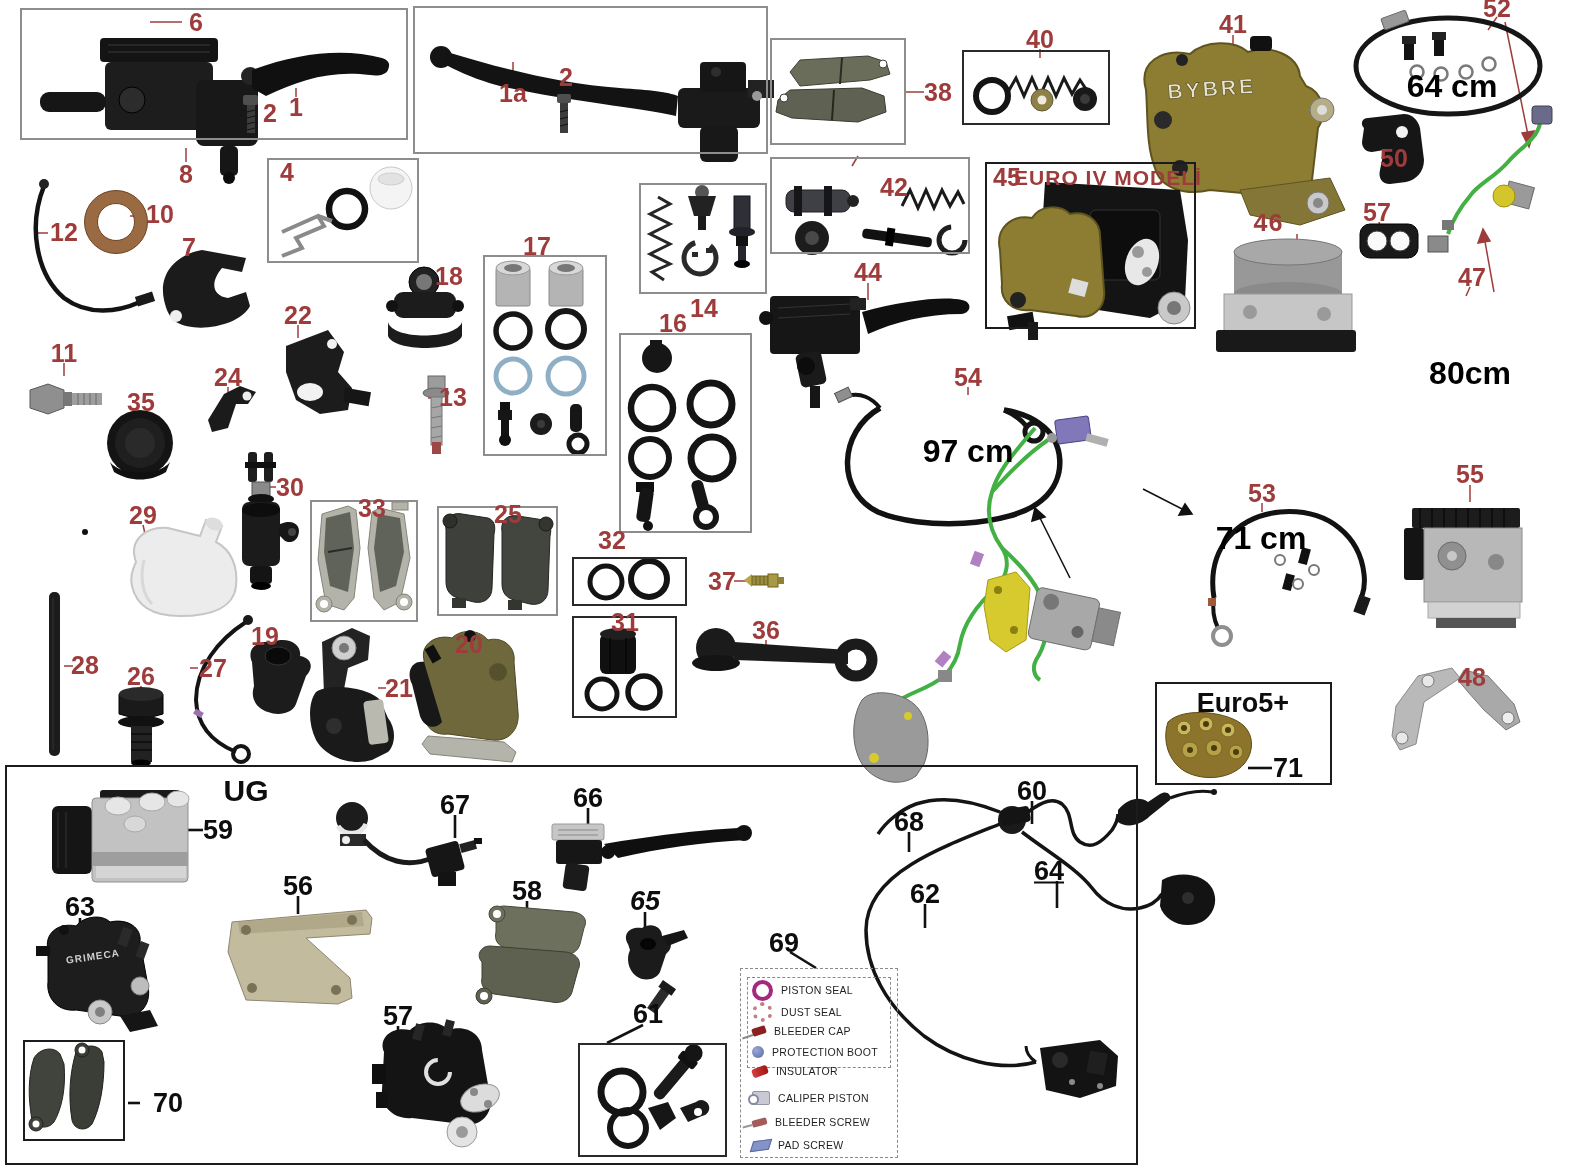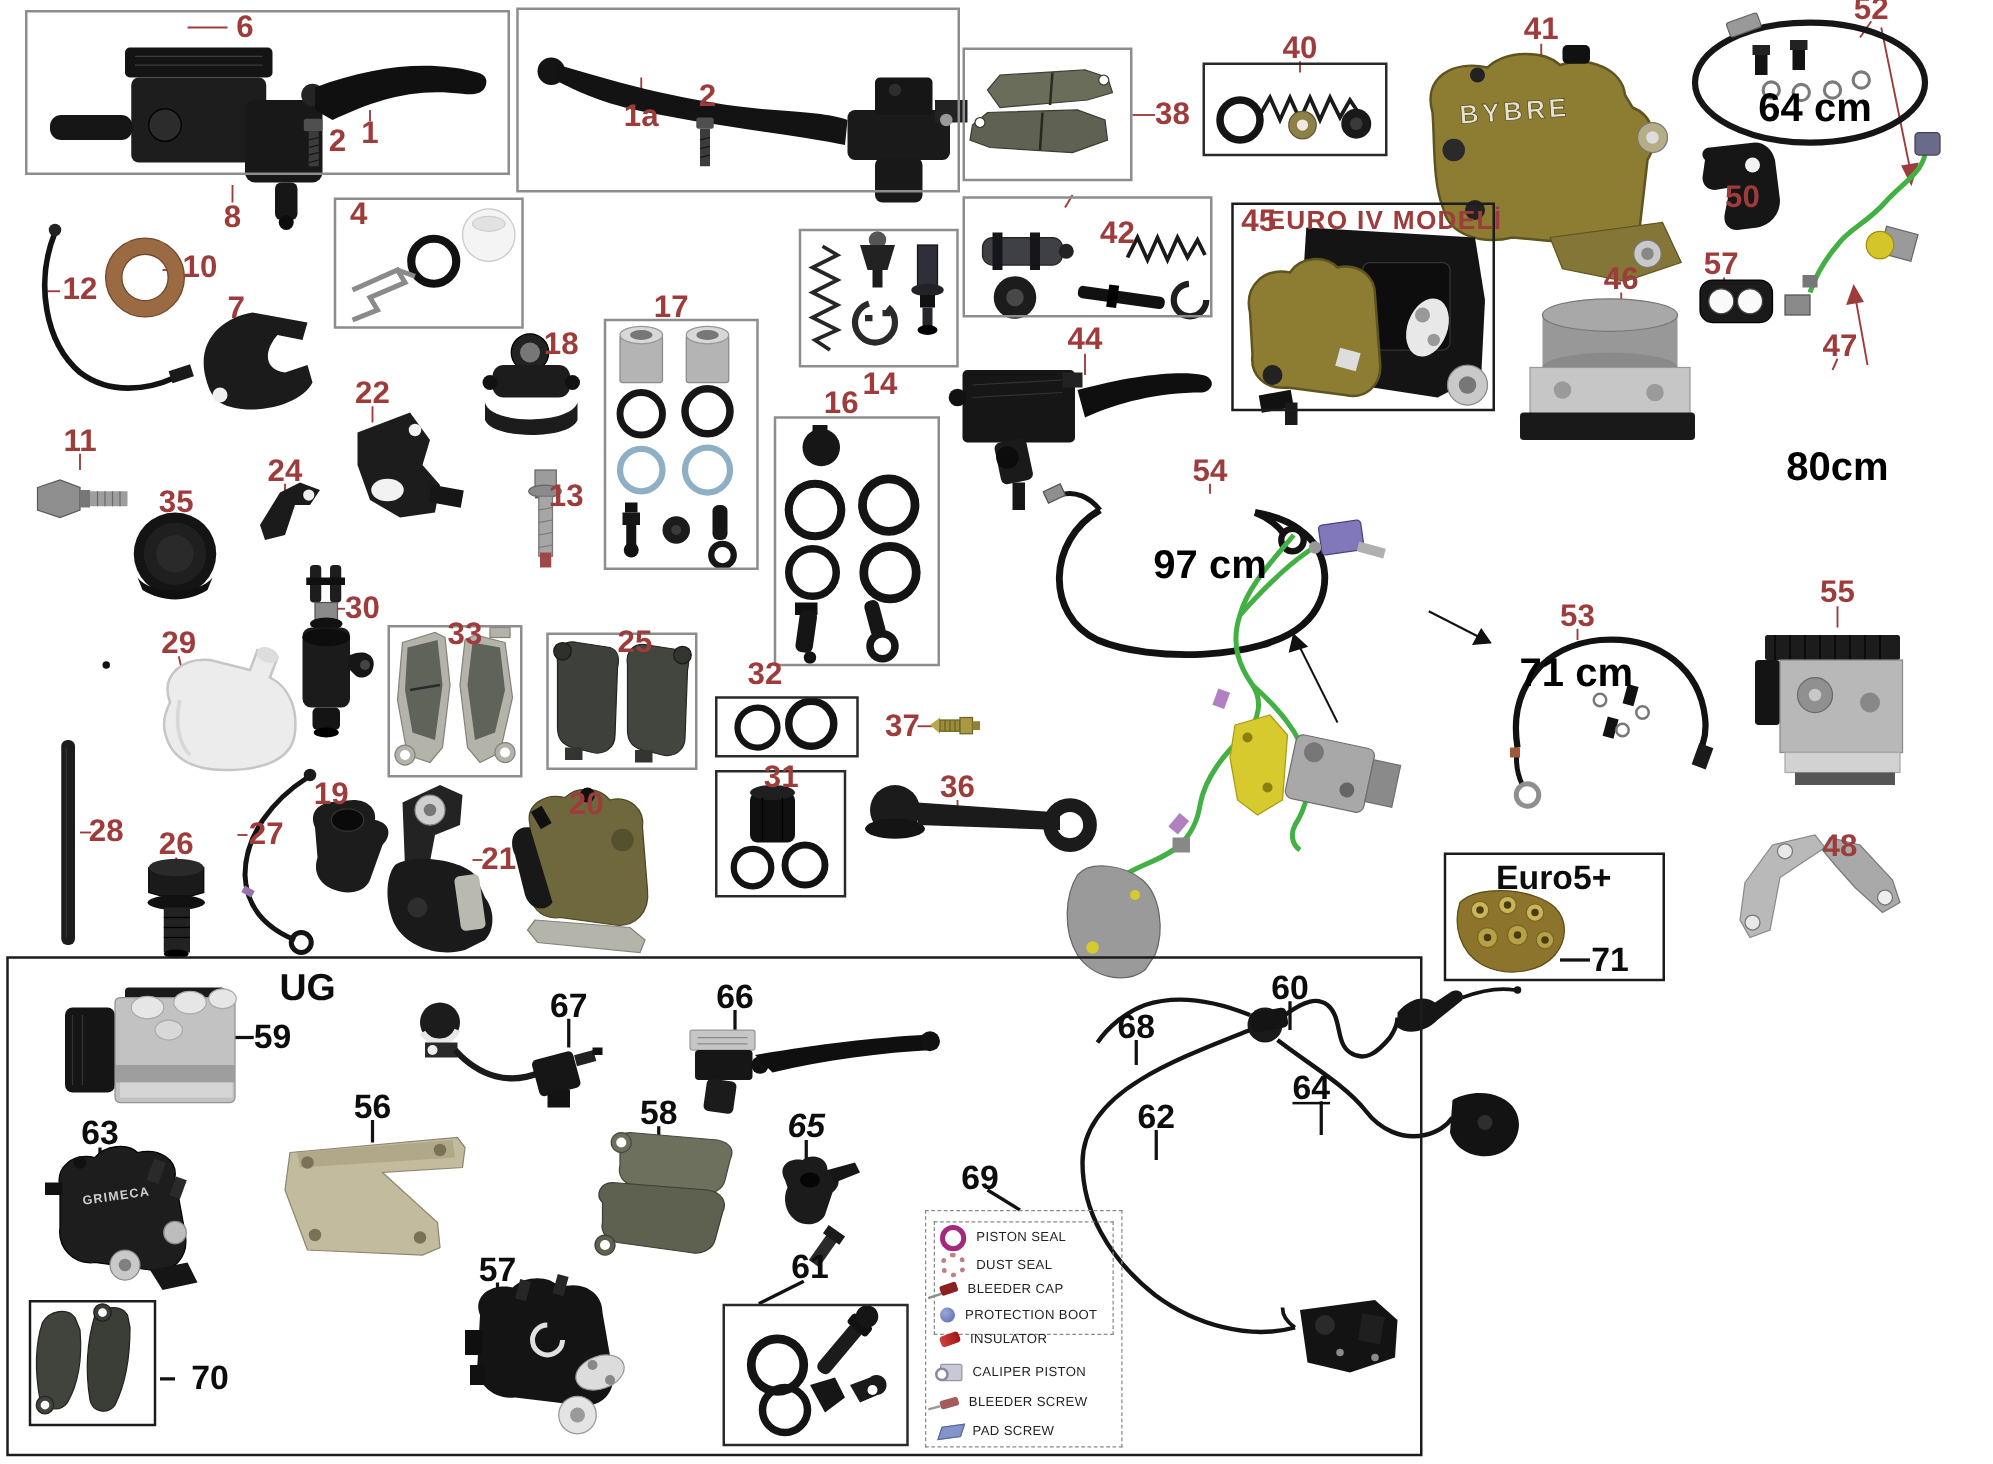--- a/index.html
+++ b/index.html
@@ -768,21 +768,21 @@
     <div class="plabel" style="left: 186px; top: 174px;">8</div>
     <div class="plabel" style="left: 513px; top: 93px;">1a</div>
     <div class="plabel" style="left: 566px; top: 77px;">2</div>
     <div class="plabel" style="left: 938px; top: 92px;">38</div>
     <div class="plabel" style="left: 1040px; top: 39px;">40</div>
     <div class="plabel" style="left: 1233px; top: 24px;">41</div>
     <div class="plabel" style="left: 1497px; top: 8px;">52</div>
     <div class="plabel" style="left: 894px; top: 147px; margin-top: 40px;">42</div>
     <div class="plabel" style="left: 1007px; top: 177px;">45</div>
     <div class="plabel" style="left: 868px; top: 272px;">44</div>
-    <div class="plabel" style="left: 1297px; top: 224px;">46</div>
+    <div class="plabel" style="left: 1268px; top: 224px; font-family: Liberation Mono, monospace;">46</div>
     <div class="plabel" style="left: 1394px; top: 158px;">50</div>
     <div class="plabel" style="left: 1377px; top: 212px;">57</div>
     <div class="plabel" style="left: 1472px; top: 277px;">47</div>
     <div class="plabel" style="left: 287px; top: 172px;">4</div>
     <div class="plabel" style="left: 160px; top: 214px;">10</div>
     <div class="plabel" style="left: 64px; top: 232px;">12</div>
     <div class="plabel" style="left: 189px; top: 247px;">7</div>
     <div class="plabel" style="left: 449px; top: 276px;">18</div>
     <div class="plabel" style="left: 298px; top: 315px;">22</div>
     <div class="plabel" style="left: 228px; top: 377px;">24</div>

